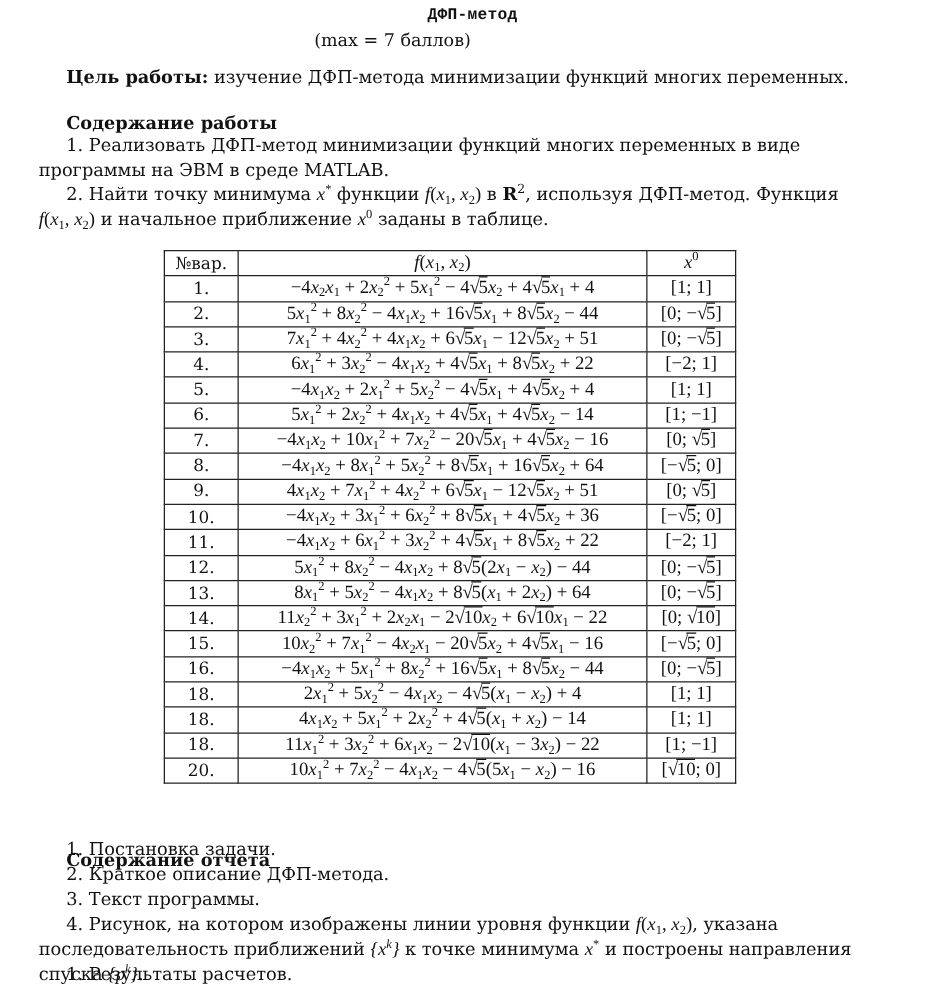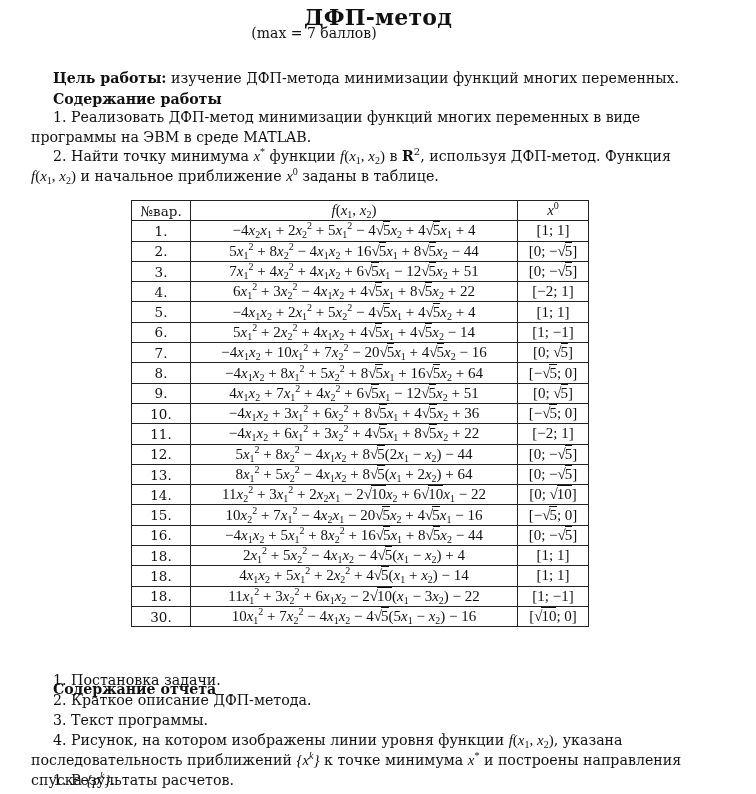--- a/index.html
+++ b/index.html
@@ -6,21 +6,21 @@
   body {
     width: 756px; height: 794px; overflow: hidden;
     font-family: "DejaVu Serif", "Liberation Serif", serif;
     color: #111;
     font-size: 14.2px;
     position: relative;
   }
   .page { position: absolute; left: 0; top: 0; width: 756px; }
   .title {
     position: absolute; top: 4px; left: 0; width: 756px; text-align: center;
-    font-weight: bold; font-size: 22px; letter-spacing: 0.2px;
+    font-weight: bold; font-size: 13px; letter-spacing: 0.2px; font-family: Liberation Mono, monospace;
   }
   .subtitle {
     position: absolute; top: 25px; left: 0; width: 628px; text-align: center;
     font-size: 14px;
   }
   .para { position: absolute; left: 31px; width: 660px; line-height: 20px; }
   .indent { text-indent: 22px; }
   .bold { font-weight: bold; }
   .m { font-family: "Liberation Serif", "DejaVu Serif", serif; font-style: italic; font-size: 15px; }
   .rm { font-style: normal; }
@@ -48,21 +48,21 @@
   table.var td.x0 { width: 62px; }
   table.var th.num { font-family: "DejaVu Serif", serif; font-size: 13.5px; }
 </style>
 </head>
 <body>
 
 <div class="page">
   <div class="title">ДФП-метод</div>
   <div class="subtitle">(max = 7 баллов)</div>
 
-  <div class="para indent" style="top:68px;">
+  <div class="para indent" style="top:52px;">
     <span class="bold">Цель работы:</span><span> изучение ДФП-метода минимизации функций многих переменных.</span>
   </div>
 
   <div class="para indent bold" style="top:89px;">Содержание работы</div>
   <div class="para indent" style="top:107px;">1. Реализовать ДФП-метод минимизации функций многих переменных в виде программы на ЭВМ в среде MATLAB.</div>
   <div class="para indent" style="top:146px;">2. Найти точку минимума <span class="m">x<sup><span class="rm">*</span></sup></span> функции <span class="m">f<span class="rm">(</span>x<sub><span class="rm">1</span></sub><span class="rm">,</span> x<sub><span class="rm">2</span></sub><span class="rm">)</span></span> в <b class="bb">R</b><sup>2</sup>, используя ДФП-метод. Функция <span class="m">f<span class="rm">(</span>x<sub><span class="rm">1</span></sub><span class="rm">,</span> x<sub><span class="rm">2</span></sub><span class="rm">)</span></span> и начальное приближение <span class="m">x<sup><span class="rm">0</span></sup></span> заданы в таблице.</div>
 
   <table class="var">
     <thead>
       <tr>
@@ -161,21 +161,21 @@
           <td class="num">18.</td>
           <td class="fn"><span class="m"><span class="rm">4</span>x<sub><span class="rm">1</span></sub>x<sub><span class="rm">2</span></sub> <span class="rm">+</span> <span class="rm">5</span>x<sub><span class="rm">1</span></sub><sup><span class="rm">2</span></sup> <span class="rm">+</span> <span class="rm">2</span>x<sub><span class="rm">2</span></sub><sup><span class="rm">2</span></sup> <span class="rm">+</span> <span class="rm">4</span><span class="sqrt"><span class="rad">√</span><span class="arg rm">5</span></span><span class="rm">(</span>x<sub><span class="rm">1</span></sub> <span class="rm">+</span> x<sub><span class="rm">2</span></sub><span class="rm">)</span> <span class="rm">−</span> <span class="rm">1</span><span class="rm">4</span></span></td>
           <td class="x0"><span class="m"><span class="rm">[</span><span class="rm">1</span><span class="rm">;</span> <span class="rm">1</span><span class="rm">]</span></span></td>
         </tr>
         <tr>
           <td class="num">18.</td>
           <td class="fn"><span class="m"><span class="rm">1</span><span class="rm">1</span>x<sub><span class="rm">1</span></sub><sup><span class="rm">2</span></sup> <span class="rm">+</span> <span class="rm">3</span>x<sub><span class="rm">2</span></sub><sup><span class="rm">2</span></sup> <span class="rm">+</span> <span class="rm">6</span>x<sub><span class="rm">1</span></sub>x<sub><span class="rm">2</span></sub> <span class="rm">−</span> <span class="rm">2</span><span class="sqrt"><span class="rad">√</span><span class="arg rm">10</span></span><span class="rm">(</span>x<sub><span class="rm">1</span></sub> <span class="rm">−</span> <span class="rm">3</span>x<sub><span class="rm">2</span></sub><span class="rm">)</span> <span class="rm">−</span> <span class="rm">2</span><span class="rm">2</span></span></td>
           <td class="x0"><span class="m"><span class="rm">[</span><span class="rm">1</span><span class="rm">;</span> <span class="rm">−</span><span class="rm">1</span><span class="rm">]</span></span></td>
         </tr>
         <tr>
-          <td class="num">30.</td>
+          <td class="num">20.</td>
           <td class="fn"><span class="m"><span class="rm">1</span><span class="rm">0</span>x<sub><span class="rm">1</span></sub><sup><span class="rm">2</span></sup> <span class="rm">+</span> <span class="rm">7</span>x<sub><span class="rm">2</span></sub><sup><span class="rm">2</span></sup> <span class="rm">−</span> <span class="rm">4</span>x<sub><span class="rm">1</span></sub>x<sub><span class="rm">2</span></sub> <span class="rm">−</span> <span class="rm">4</span><span class="sqrt"><span class="rad">√</span><span class="arg rm">5</span></span><span class="rm">(</span><span class="rm">5</span>x<sub><span class="rm">1</span></sub> <span class="rm">−</span> x<sub><span class="rm">2</span></sub><span class="rm">)</span> <span class="rm">−</span> <span class="rm">1</span><span class="rm">6</span></span></td>
           <td class="x0"><span class="m"><span class="rm">[</span><span class="sqrt"><span class="rad">√</span><span class="arg rm">10</span></span><span class="rm">;</span> <span class="rm">0</span><span class="rm">]</span></span></td>
         </tr>
       </tbody>
   </table>
 
   <div class="para indent bold" style="top:651px;margin-top:28px;">Содержание отчета</div>
   <div id="report-list">
       <div class="para indent" style="top: 670px;">1. Постановка задачи.</div>
       <div class="para indent" style="top: 690px;">2. Краткое описание ДФП-метода.</div>

